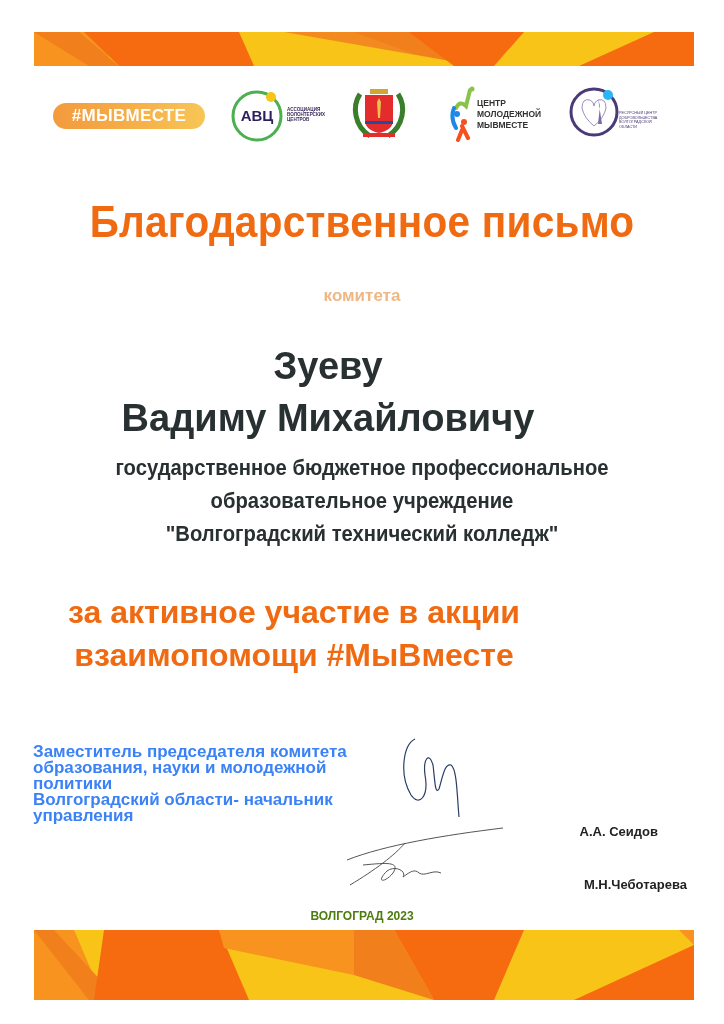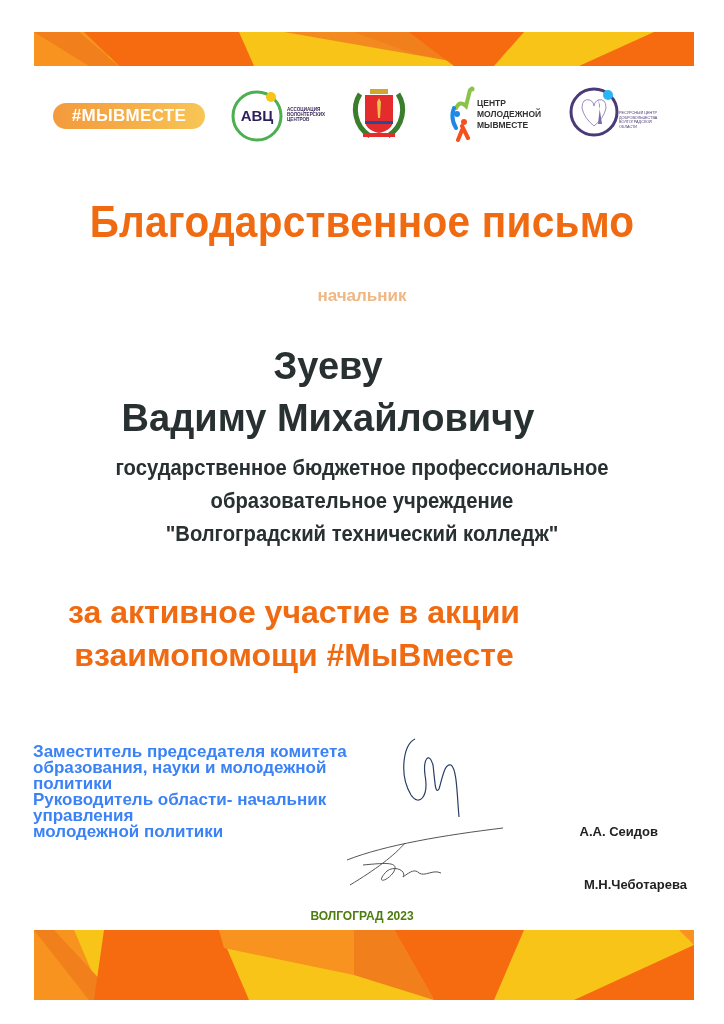--- a/index.html
+++ b/index.html
@@ -101,21 +101,21 @@
   </svg>
 </div>
 <div class="rcd-text">
   <div>РЕСУРСНЫЙ ЦЕНТР</div>
   <div>ДОБРОВОЛЬЧЕСТВА</div>
   <div>ВОЛГОГРАДСКОЙ</div>
   <div>ОБЛАСТИ</div>
 </div>
 
 <div class="title">Благодарственное письмо</div>
-<div class="sub">начальник</div>
+<div class="sub">комитета</div>
 
 <div class="name">
   <div>Зуеву</div>
   <div>Вадиму Михайловичу</div>
 </div>
 
 <div class="org">
   <div>государственное бюджетное профессиональное</div>
   <div>образовательное учреждение</div>
   <div>"Волгоградский технический колледж"</div>
@@ -123,22 +123,21 @@
 
 <div class="reason">
   <div>за активное участие в акции</div>
   <div>взаимопомощи #МыВместе</div>
 </div>
 
 <div class="sign-left">
   <div>
     <div>Заместитель председателя комитета</div>
     <div>образования, науки и молодежной политики</div>
-    <div>Руководитель области- начальник управления</div>
-    <div>молодежной политики</div>
+    <div>Волгоградский области- начальник управления</div>
   </div>
   <div class="gap"></div>
 </div>
 
 <svg class="sig" style="left:395px; top:735px;" width="80" height="85" viewBox="0 0 80 85">
   <path d="M20,4 C8,10 4,40 16,60 C24,72 34,62 30,40 C28,24 34,16 38,30 C40,46 40,60 44,54 C48,40 50,28 56,30 C62,34 62,60 64,82" fill="none" stroke="#2b3e63" stroke-width="1.2"></path>
 </svg>
 <svg class="sig" style="left:345px; top:825px;" width="160" height="65" viewBox="0 0 160 65">
   <path d="M2,35 C40,20 100,10 158,3" fill="none" stroke="#555" stroke-width="1"></path>
   <path d="M5,60 C30,45 50,30 60,18 M18,40 C40,38 56,36 48,48 C40,58 30,58 42,46 C50,40 62,46 58,52 C66,46 70,44 74,48 C80,52 88,44 96,48" fill="none" stroke="#555" stroke-width="1"></path>

